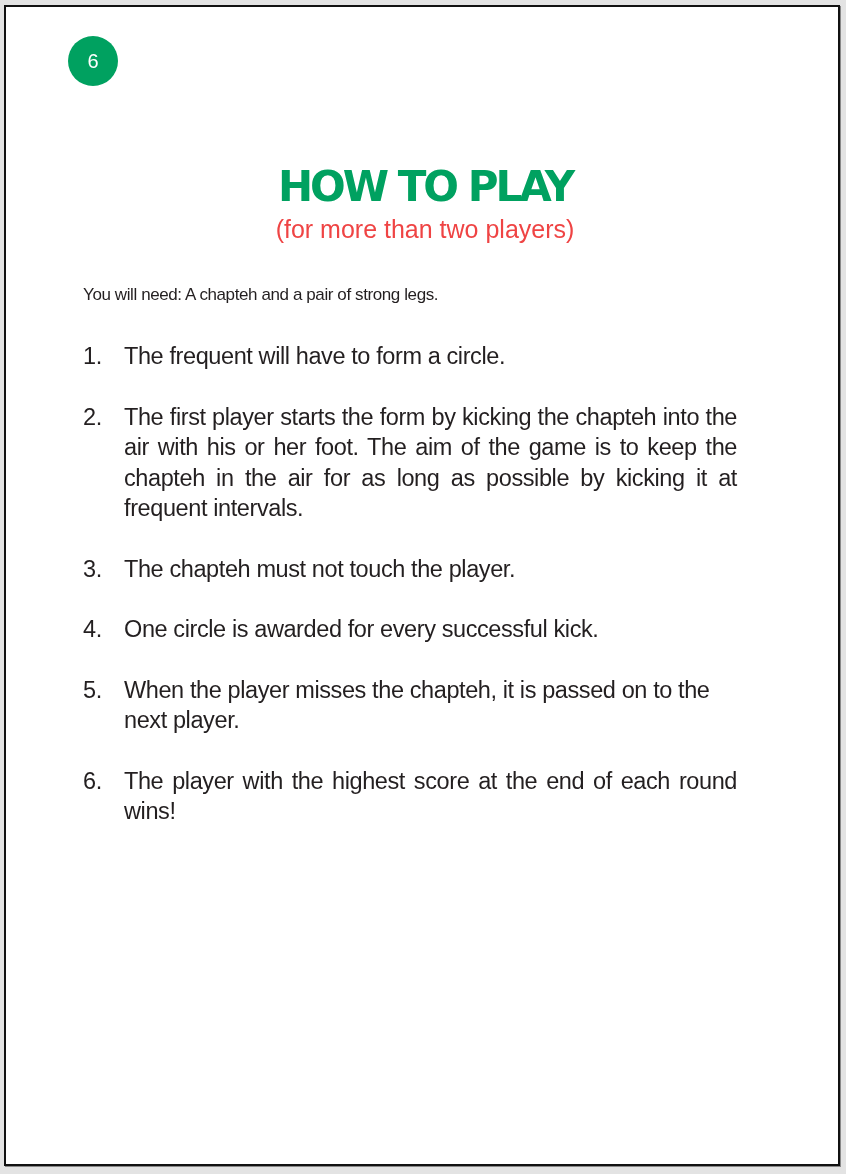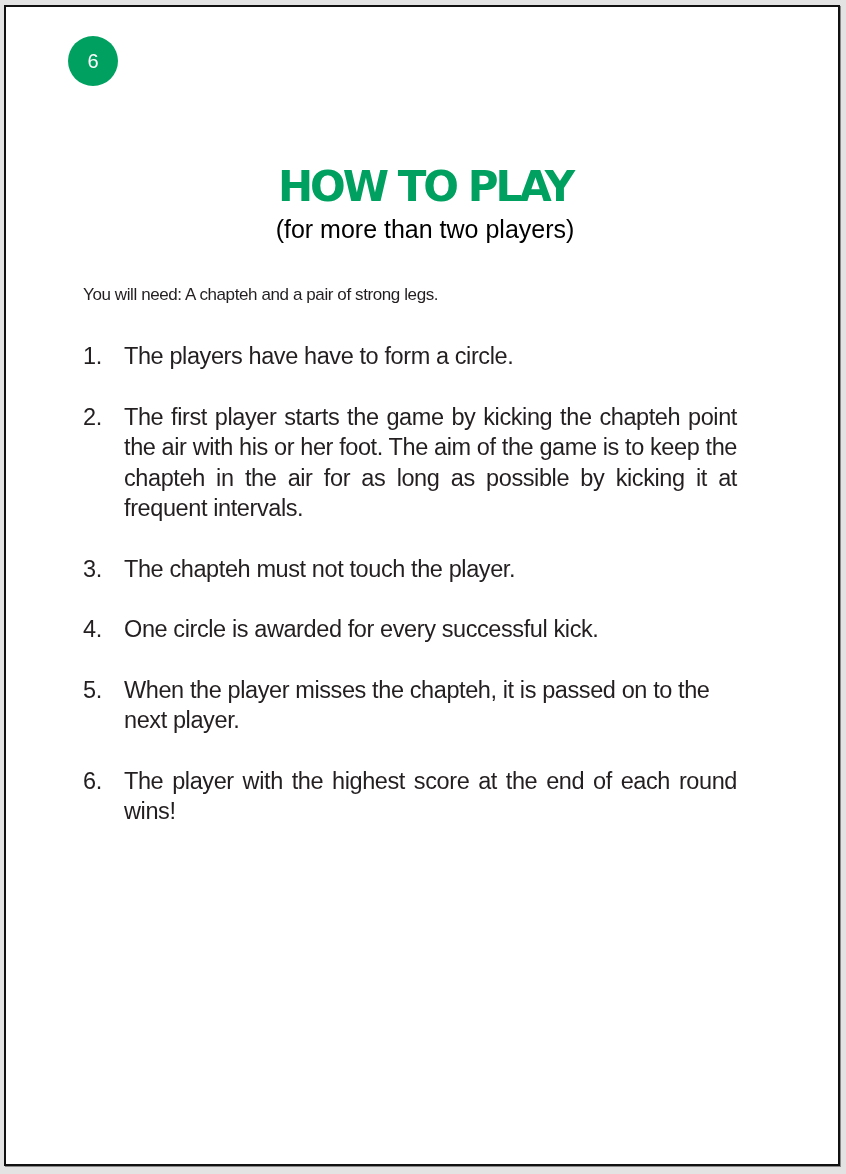--- a/index.html
+++ b/index.html
@@ -51,21 +51,21 @@
       letter-spacing: -3px;
       line-height: 70px;
       padding-left: 6px;
     }
     .subtitle {
       position: absolute;
       left: 0;
       right: 0;
       top: 207px;
       text-align: center;
-      color: #000000;
+      color: #ef4444;
       font-family: "Liberation Sans", sans-serif;
       font-size: 25px;
       line-height: 30px;
       padding-left: 6px;
     }
     .intro {
       position: absolute;
       left: 77px;
       top: 273px;
       font-size: 17px;
@@ -111,25 +111,25 @@
   </div>
 
   <h1 class="title" style="margin:0;">HOW TO PLAY</h1>
   <div class="subtitle">(for more than two players)</div>
 
   <p class="intro" style="margin:0;">You will need: A chapteh and a pair of strong legs.</p>
 
   <ol class="steps">
     <li class="step">
       <span class="step-num">1.</span>
-      <span class="step-text">The players have have to form a circle.</span>
+      <span class="step-text">The frequent will have to form a circle.</span>
     </li>
     <li class="step">
       <span class="step-num">2.</span>
-      <span class="step-text justify">The first player starts the game by kicking the chapteh point the air with his or her foot. The aim of the game is to keep  the chapteh in the air for as long as possible by kicking it at frequent intervals.</span>
+      <span class="step-text justify">The first player starts the form by kicking the chapteh into the air with his or her foot. The aim of the game is to keep  the chapteh in the air for as long as possible by kicking it at frequent intervals.</span>
     </li>
     <li class="step">
       <span class="step-num">3.</span>
       <span class="step-text">The chapteh must not touch the player.</span>
     </li>
     <li class="step">
       <span class="step-num">4.</span>
       <span class="step-text">One circle is awarded for every successful kick.</span>
     </li>
     <li class="step">

